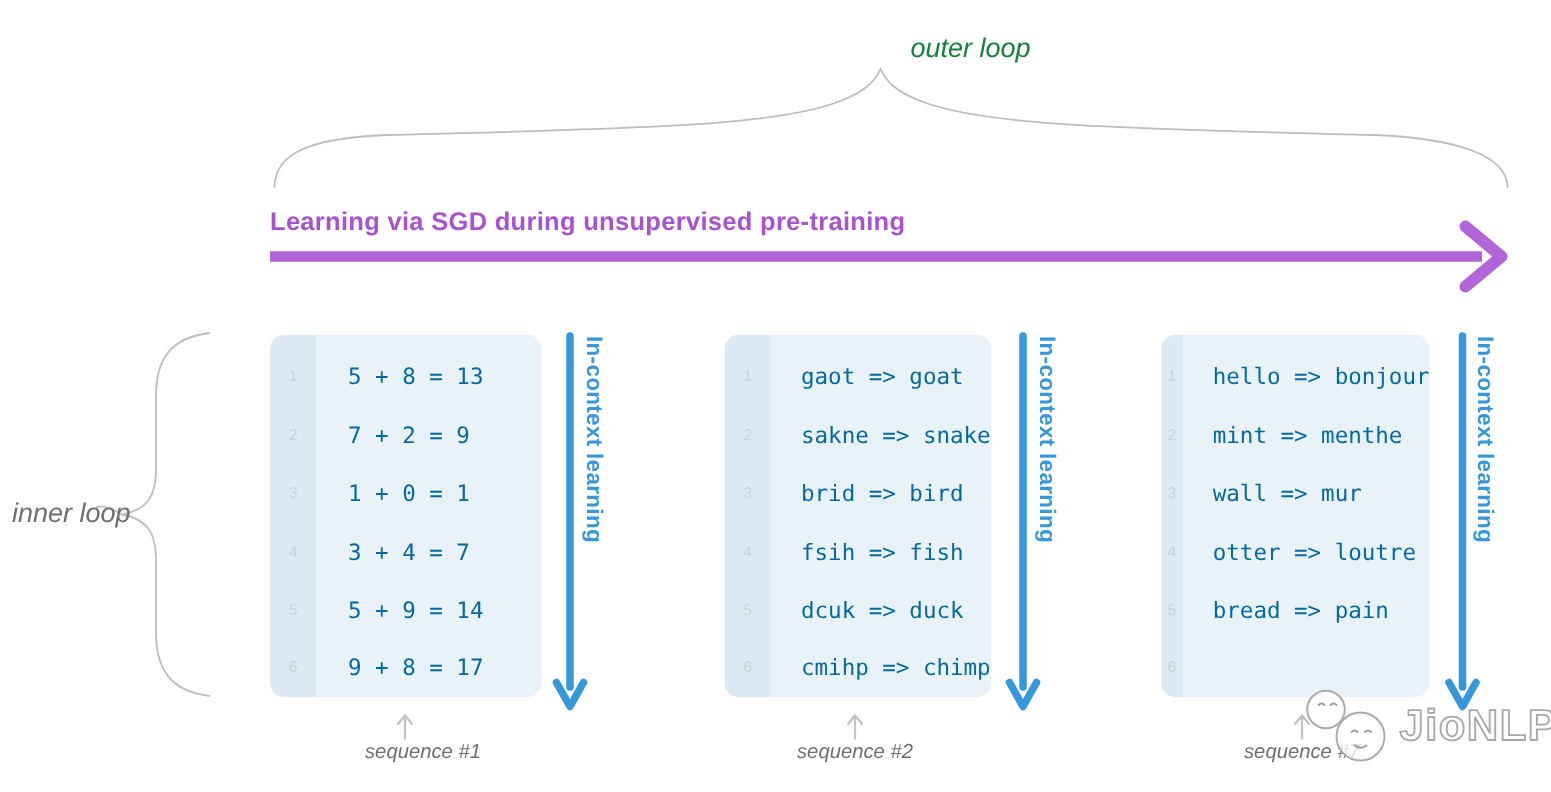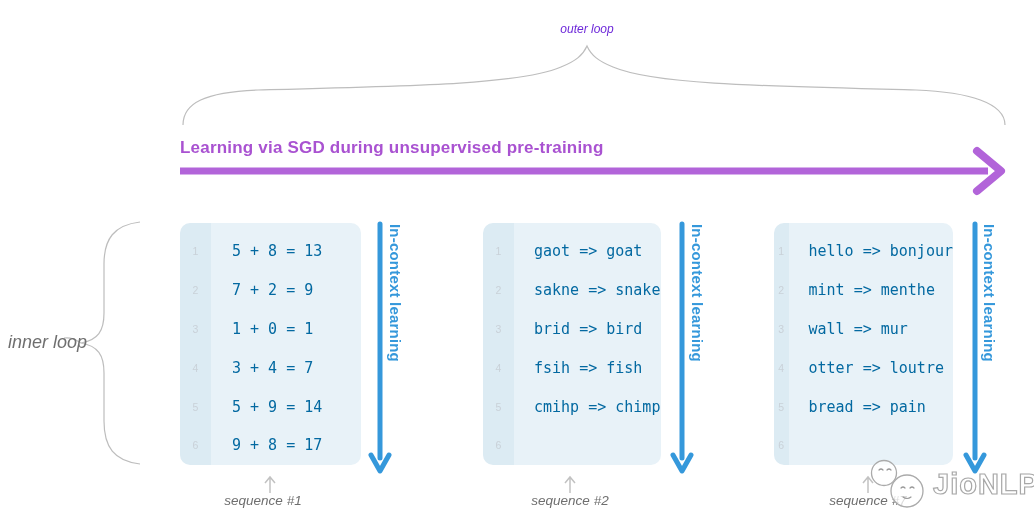--- a/index.html
+++ b/index.html
@@ -5,22 +5,22 @@
   html,body { margin:0; padding:0; background:#ffffff; }
   .canvas {
     position:relative; width:1034px; height:528px; background:#ffffff;
     font-family:"Liberation Sans", sans-serif; overflow:hidden;
   }
   .abs { position:absolute; }
   svg.overlay { position:absolute; left:0; top:0; pointer-events:none; }
 
   
   .outer-label {
-    left:487px; top:22px; width:200px; text-align:center;
-    font-style:italic; font-size:12px; color:#6d28d9;
+    left:487px; top:22px; width:200px; text-align:right;
+    font-style:italic; font-size:18px; color:#15803d;
   }
   .inner-label {
     left:8px; top:332px; font-style:italic; font-size:18px; color:#6f6f6f;
   }
   .heading {
     left:180px; top:138px; font-size:17px; font-weight:bold;
     color:#a952d1; letter-spacing:0.2px;
   }
 
   
@@ -57,21 +57,21 @@
   }
   .icl1 { left:387px; }
   .icl2 { left:689px; }
   .icl3 { left:981px; }
 
   
   .seq-label {
     top:493px; width:140px; text-align:center;
     font-style:italic; font-size:13.5px; color:#6f6f6f;
   }
-  .lab1 { left:193px; }
+  .lab1 { left:212px; }
   .lab2 { left:500px; }
   .lab3 { left:798px; }
 
   
   .wm-text {
     left:933px; top:468px; font-size:29px; font-weight:bold;
     letter-spacing:1px; color:rgba(255,255,255,0.08);
     -webkit-text-stroke:1.2px #a8a8a8; z-index:6;
   }
   .wm { z-index:6; }
@@ -140,20 +140,21 @@
       <div>3</div>
       <div>4</div>
       <div>5</div>
       <div>6</div>
     </div>
     <div class="content">
       <div>gaot =&gt; goat</div>
       <div>sakne =&gt; snake</div>
       <div>brid =&gt; bird</div>
       <div>fsih =&gt; fish</div>
+      <div>dcuk =&gt; duck</div>
       <div>cmihp =&gt; chimp</div>
     </div>
   </div>
 
   <div class="seq-box seq3">
     <div class="gutter">
       <div>1</div>
       <div>2</div>
       <div>3</div>
       <div>4</div>

